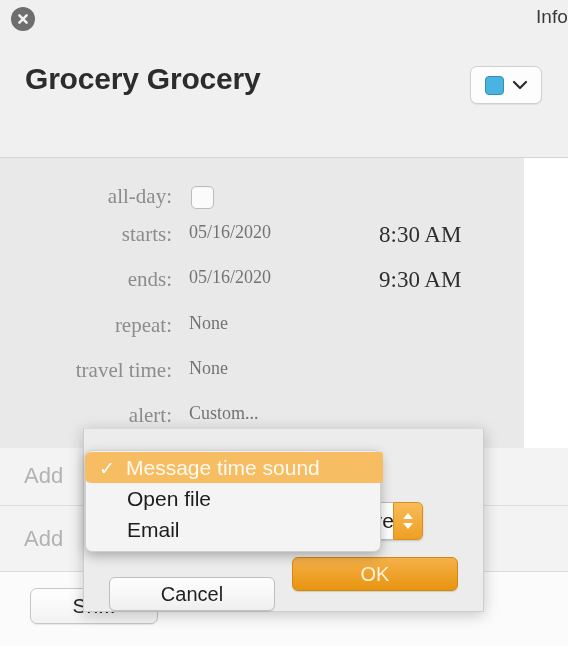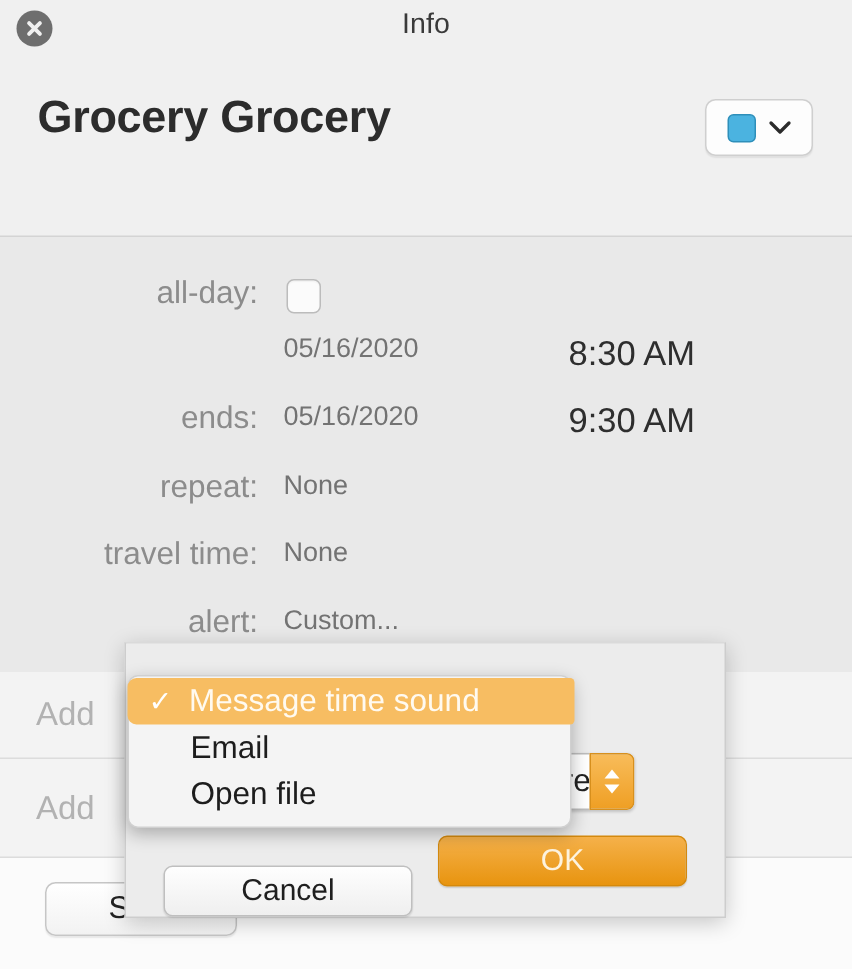--- a/index.html
+++ b/index.html
@@ -21,21 +21,21 @@
   
   .header-zone {
     position: absolute;
     left: 0; top: 0; width: 568px; height: 158px;
     background: #f0f0f0;
     border-bottom: 1px solid #d4d4d4;
   }
   .titlebar-title {
     position: absolute;
     left: 0; top: 6px; width: 568px;
-    text-align: center;
+    text-align: right;
     font-size: 19px;
     color: #3a3a3a;
     letter-spacing: 0.1px;
   }
   .close-btn {
     position: absolute;
     left: 11px; top: 7px;
     width: 24px; height: 24px;
     border-radius: 50%;
     background: #6e6e6e;
@@ -74,22 +74,23 @@
     width: 19px; height: 19px;
     border-radius: 4px;
     background: #4bb3e0;
     border: 1px solid #2e8fba;
   }
   .cal-chevron { display:block; }
 
   
   .form-zone {
     position: absolute;
-    left: 0; top: 158px; width: 568px; height: 290px;
+    left: 0; top: 158px; width: 524px; height: 290px;
     background: #e9e9e9;
+    font-family: Liberation Serif, serif;
   }
   .field-row {
     position: absolute;
     left: 0; width: 568px; height: 30px;
   }
   .field-label {
     position: absolute;
     left: 0; width: 172px;
     text-align: right;
     font-size: 21px;
@@ -276,20 +277,21 @@
   </div>
 
   <div class="form-zone">
 
     <div class="field-row" style="top:26px;">
       <span class="field-label">all-day:</span>
       <span class="allday-box"></span>
     </div>
 
     <div class="field-row" style="top:64px;">
+      <span class="field-label">starts:</span>
       <span class="field-value">05/16/2020</span>
       <span class="field-value-2">8:30 AM</span>
     </div>
 
     <div class="field-row" style="top:109px;">
       <span class="field-label">ends:</span>
       <span class="field-value">05/16/2020</span>
       <span class="field-value-2">9:30 AM</span>
     </div>
 
@@ -334,20 +336,20 @@
 
   <div class="sheet-cancel">Cancel</div>
   <div class="sheet-ok">OK</div>
 
   <div class="popup-menu">
     <div class="menu-item selected">
       <span class="menu-check">✓</span>
       <span>Message time sound</span>
     </div>
     <div class="menu-item">
+      <span>Open file</span>
+    </div>
+    <div class="menu-item">
       <span>Email</span>
     </div>
-    <div class="menu-item">
-      <span>Open file</span>
-    </div>
   </div>
 
 </div>
 
 </body></html>

